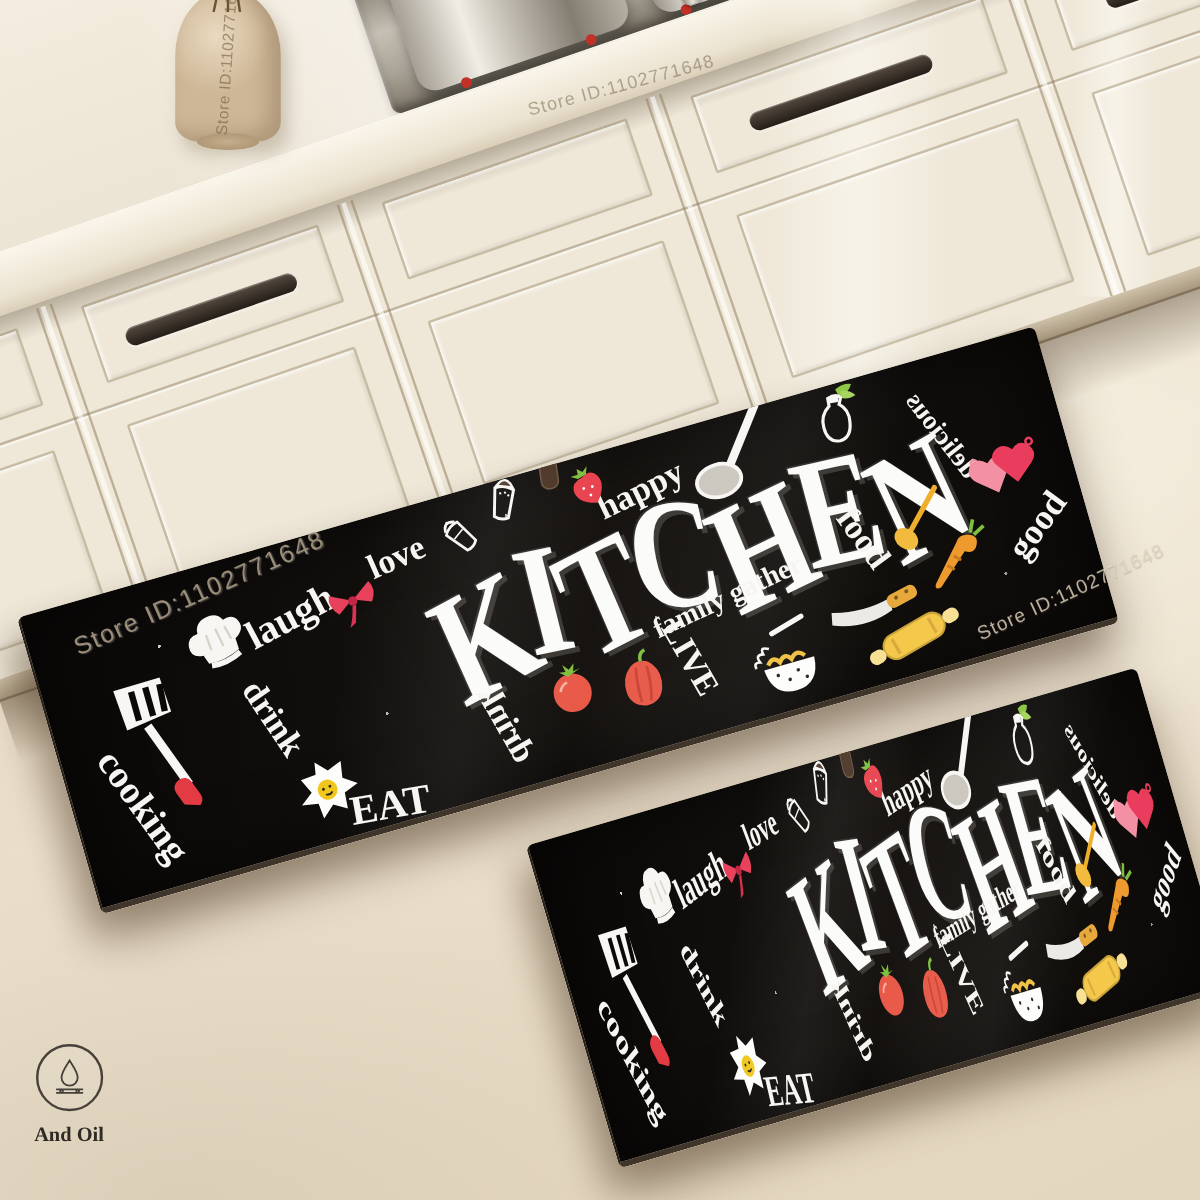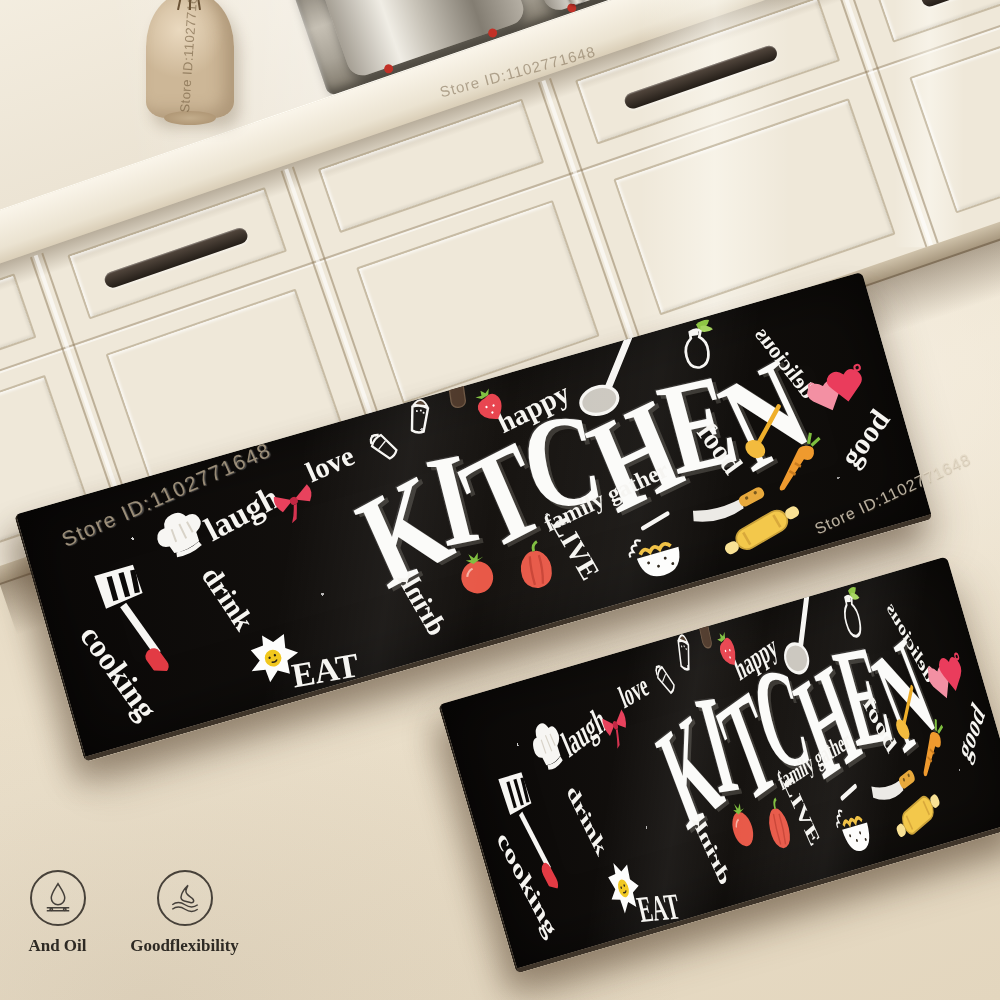--- a/index.html
+++ b/index.html
@@ -517,24 +517,14 @@
           <svg viewBox="0 0 48 48" fill="none" stroke="#45403a" stroke-width="2">
             <path d="M24 5 C19 13 15 18 15 24 a9 9 0 0 0 18 0 C33 18 29 13 24 5 Z"></path>
             <line x1="9" y1="37" x2="39" y2="37"></line>
             <line x1="9" y1="41" x2="39" y2="41"></line>
             <circle cx="15" cy="39" r="1.6"></circle>
             <circle cx="33" cy="39" r="1.6"></circle>
           </svg>
         </div>
         <div class="feature-label">And Oil</div>
       </div>
-      <div class="feature">
-        <div class="feature-circle">
-          <svg viewBox="0 0 48 48" fill="none" stroke="#45403a" stroke-width="2">
-            <path d="M28 7 c-3 5 -4 9 -1 12 c2 3 6 4 8 7 c2 3 -1 5 -4 4 l-8 -2 c-4 -1 -5 -4 -4 -7 c1 -5 4 -9 9 -14 z"></path>
-            <path d="M7 33 q8 -6 17 0 q9 6 17 0"></path>
-            <path d="M7 39 q8 -6 17 0 q9 6 17 0"></path>
-          </svg>
-        </div>
-        <div class="feature-label">Goodflexibility</div>
-      </div>
     </div>
 </div>
 
 </body></html>

